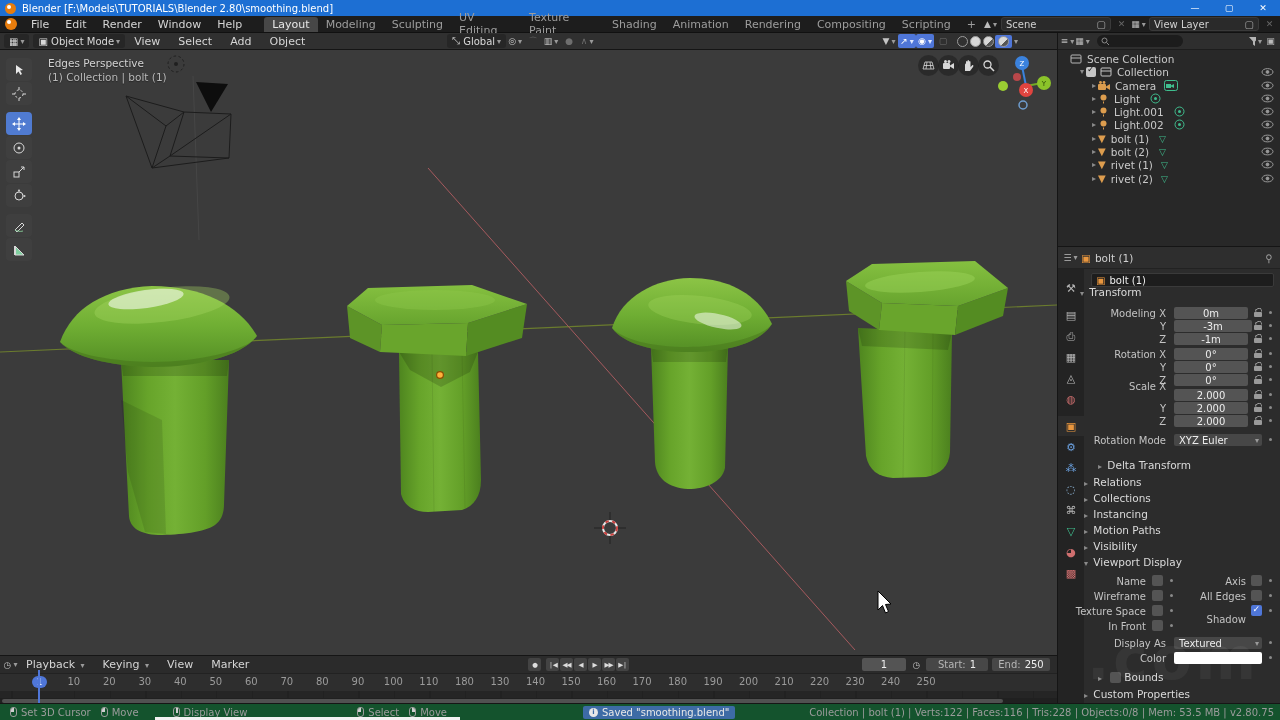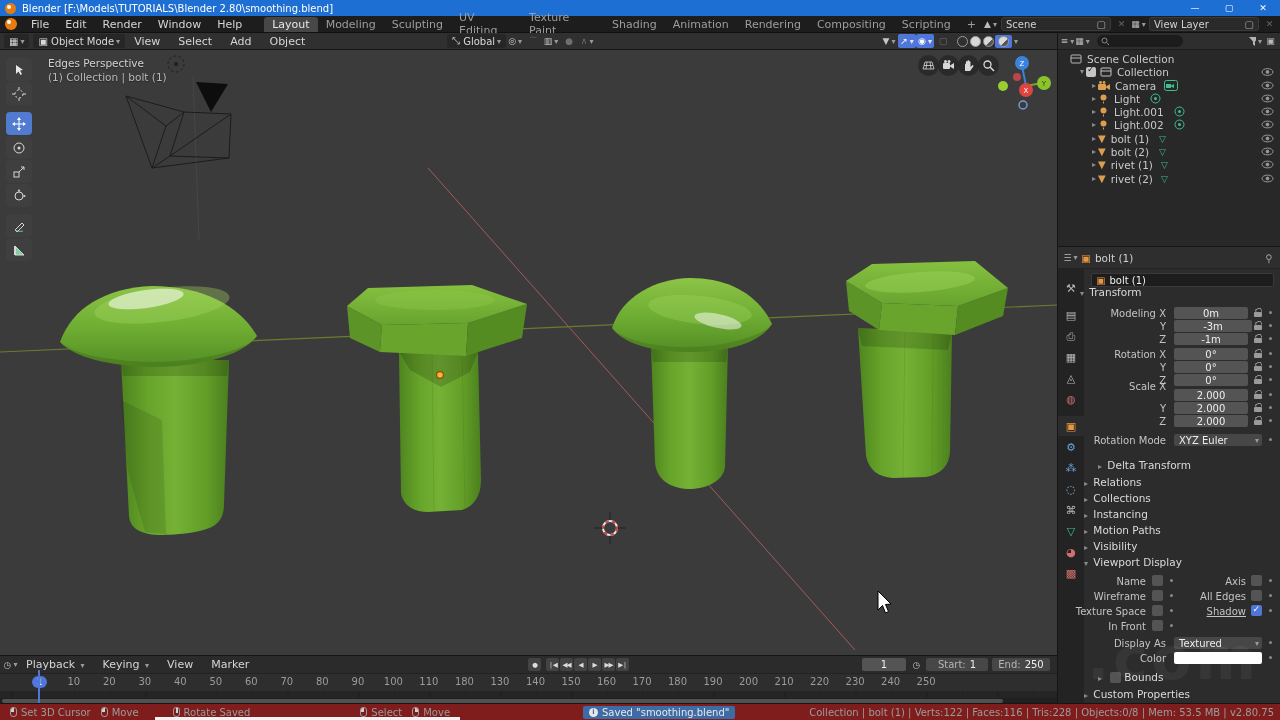--- a/index.html
+++ b/index.html
@@ -85,21 +85,21 @@
   .tl-track { height:7px; background:#252525; background-image:repeating-linear-gradient(90deg,#212121 0 1px,transparent 1px 35.5px); background-position:39px 0; }
   .tl-scroll { position:relative; height:6px; background:#202020; }
   .tl-thumb { position:absolute; left:2px; top:1px; width:1001px; height:4px; background:#515151; border-radius:2px; }
   .frame-pill { position:absolute; left:32px; top:2px; min-width:15px; height:12px; background:#4f76d8; border-radius:6px; color:#fff; font-size:9px; display:flex; align-items:center; justify-content:center; padding:0 3px; }
   .playhead { position:absolute; left:38px; top:14px; width:2px; height:33px; background:#4f76d8; }
   .transport { display:flex; gap:1px; margin-left:56px; }
   .tp-btn { background:#434343; border-radius:2px; height:13px; min-width:13px; display:flex; align-items:center; justify-content:center; font-size:6.5px; color:#ddd; padding:0 2px; letter-spacing:-1px; }
   .tl-field { background:#545454; border-radius:2px; height:13px; display:flex; align-items:center; justify-content:center; color:#eee; font-size:10px; }
 
   
-  .statusbar { left:0; top:703px; width:1280px; height:17px; background:#7f1d1d; display:flex; align-items:center; color:#9b9b9b; font-size:10px; border-top:1px solid #161616; }
+  .statusbar { left:0; top:703px; width:1280px; height:17px; background:#14532d; display:flex; align-items:center; color:#9b9b9b; font-size:10px; border-top:1px solid #161616; }
   .mouse { width:7px; height:10px; border:1px solid #9b9b9b; border-radius:3px; position:relative; margin:0 4px 0 10px; }
   .mouse.l:after { content:""; position:absolute; left:0; top:0; width:3px; height:4px; background:#cfcfcf; border-radius:2px 0 0 0; }
   .mouse.r:after { content:""; position:absolute; right:0; top:0; width:3px; height:4px; background:#cfcfcf; border-radius:0 2px 0 0; }
   .mouse.m:after { content:""; position:absolute; left:2.5px; top:0; width:1.5px; height:5px; background:#cfcfcf; }
   .saved-badge { position:absolute; left:583px; height:13px; background:#3d6ba5; border-radius:2px; color:#e8e8e8; display:flex; align-items:center; padding:0 6px; gap:4px; font-size:10px; }
   .info-ic { width:9px; height:9px; border-radius:50%; background:#e8e8e8; color:#3d6ba5; font-size:7px; display:flex; align-items:center; justify-content:center; font-weight:bold; }
   .stats { position:absolute; right:6px; color:#9b9b9b; }
   .white-strip { position:absolute; left:155px; top:717px; width:305px; height:3px; background:#f2f2f2; }
 
   .watermark { position:absolute; right:20px; top:625px; font-size:58px; font-weight:bold; color:rgba(255,255,255,0.05); letter-spacing:4px; pointer-events:none; z-index:50; }
@@ -621,21 +621,21 @@
     <div class="plabel" style="left:0px;top:344px;width:88px;">Wireframe</div>
     <div class="cbx" style="left:94px;top:343px;"></div>
       <div class="pdot" style="left:112px;top:347px;"></div>
     <div class="plabel" style="left:120px;top:344px;width:68px;">All Edges</div>
     <div class="cbx" style="left:193px;top:343px;"></div>
       <div class="pdot" style="left:211px;top:347px;"></div>
 
     <div class="plabel" style="left:0px;top:359px;width:88px;">Texture Space</div>
     <div class="cbx" style="left:94px;top:358px;"></div>
       <div class="pdot" style="left:112px;top:362px;"></div>
-    <div class="plabel" style="left:120px;top:359px;width:68px;text-decoration:underline;">Shadow</div>
+    <div class="plabel" style="left:120px;top:367px;width:68px;">Shadow</div>
     <div class="cbx checked" style="left:193px;top:358px;"></div>
       <div class="pdot" style="left:211px;top:362px;"></div>
 
     <div class="plabel" style="left:0px;top:374px;width:88px;">In Front</div>
     <div class="cbx" style="left:94px;top:373px;"></div>
       <div class="pdot" style="left:112px;top:377px;"></div>
 
     <div class="plabel" style="left:0px;top:391px;width:108px;">Display As</div>
     <div class="pfield" style="left:116px;top:390px;width:88px;background:#474747;justify-content:flex-start;padding-left:5px;">
       <span>Textured</span>
@@ -715,21 +715,21 @@
       </div>
     <div class="playhead"></div>
   </div>
 
   <div class="abs statusbar">
     <span class="mouse l"></span>
     <span>Set 3D Cursor</span>
     <span class="mouse l"></span>
     <span>Move</span>
     <span class="mouse m" style="margin-left:34px;"></span>
-    <span>Rotate Saved</span>
+    <span>Display View</span>
     <span class="mouse l" style="margin-left:110px;"></span>
     <span>Select</span>
     <span class="mouse r"></span>
     <span>Move</span>
     <span class="saved-badge">
       <span class="info-ic">i</span>
       <span>Saved "smoothing.blend"</span>
     </span>
     <span class="stats">Collection | bolt (1) | Verts:122 | Faces:116 | Tris:228 | Objects:0/8 | Mem: 53.5 MB | v2.80.75</span>
   </div>

